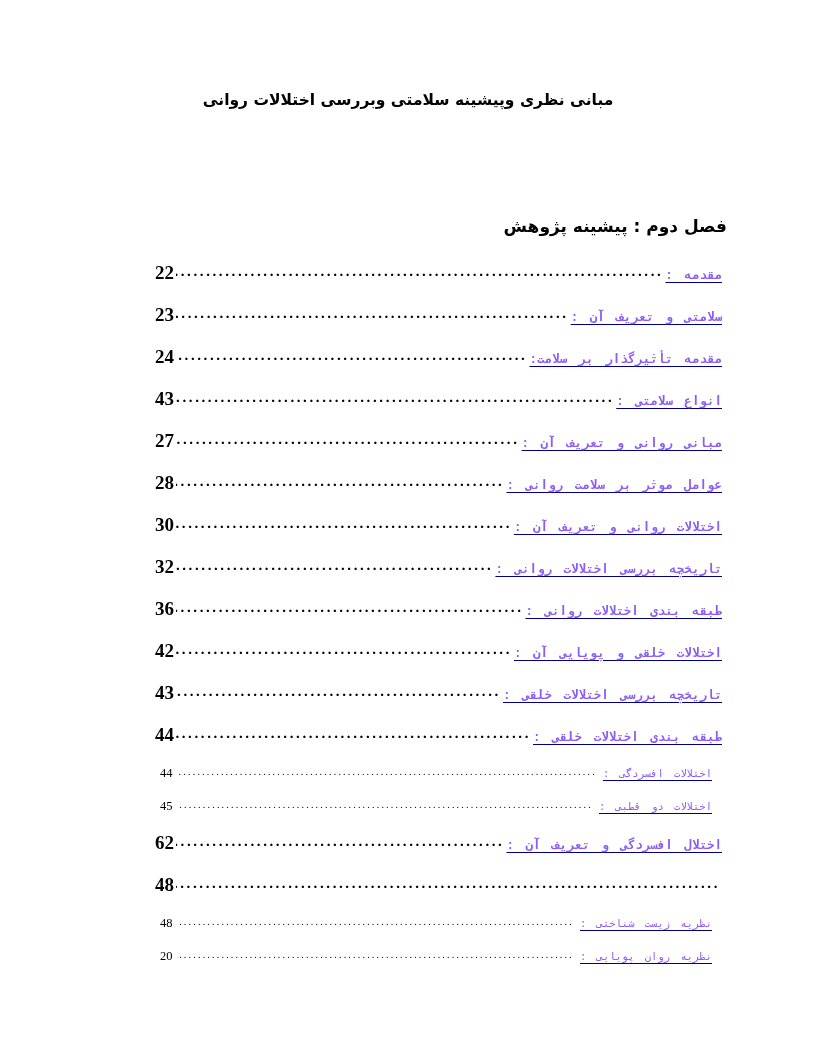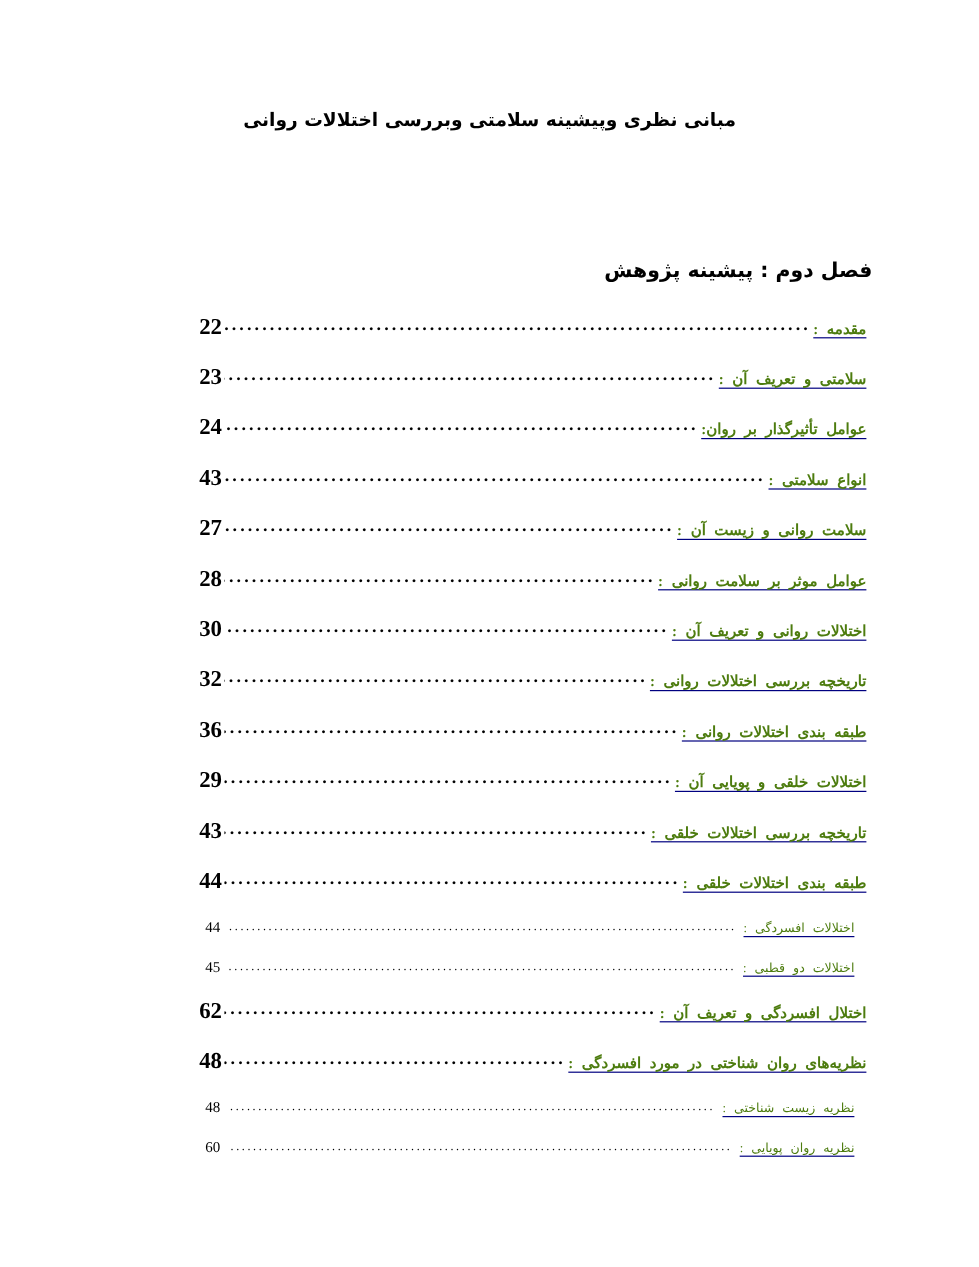--- a/index.html
+++ b/index.html
@@ -80,28 +80,28 @@
   }
   
   .toc-row.level2 {
     height: 33px;
     padding-right: 104px;
     padding-left: 160px;
   }
 
   .toc-label {
     flex: 0 0 auto;
-    color: #4d7c0f;
+    color: #8b5cf6;
     text-decoration: underline;
     text-decoration-color: #000080;
     text-underline-offset: 3px;
     direction: rtl;
     unicode-bidi: isolate;
     white-space: nowrap;
-    font-family: Liberation Serif, serif;
+    font-family: Liberation Mono, monospace;
   }
   .level1 .toc-label {
     font-size: 12.5px;
     font-weight: bold;
     letter-spacing: 1.6px;
     word-spacing: 4px;
   }
   .level2 .toc-label {
     font-size: 10.5px;
     font-weight: normal;
@@ -133,21 +133,20 @@
     top: -2px;
   }
 
   .toc-page {
     flex: 0 0 auto;
     color: #000000;
     font-family: "Liberation Serif", "DejaVu Serif", serif;
     direction: ltr;
     unicode-bidi: isolate;
     text-align: left;
-    margin-left: 11px;
   }
   .level1 .toc-page {
     font-size: 19px;
     font-weight: bold;
   }
   .level2 .toc-page {
     font-size: 12.5px;
     font-weight: normal;
   }
 </style>
@@ -165,31 +164,31 @@
         <span class="toc-label">مقدمه :</span>
         <span class="toc-leader">...................................................................................................................................................................................</span>
         <span class="toc-page">22</span>
       </div>
       <div class="toc-row level1">
         <span class="toc-label">سلامتی و تعریف آن :</span>
         <span class="toc-leader">...................................................................................................................................................................................</span>
         <span class="toc-page">23</span>
       </div>
       <div class="toc-row level1">
-        <span class="toc-label">عوامل تأثیرگذار بر روان:</span>
+        <span class="toc-label">مقدمه تأثیرگذار بر سلامت:</span>
         <span class="toc-leader">...................................................................................................................................................................................</span>
         <span class="toc-page">24</span>
       </div>
       <div class="toc-row level1">
         <span class="toc-label">انواع سلامتی :</span>
         <span class="toc-leader">...................................................................................................................................................................................</span>
         <span class="toc-page">43</span>
       </div>
       <div class="toc-row level1">
-        <span class="toc-label">سلامت روانی و زیست آن :</span>
+        <span class="toc-label">مبانی روانی و تعریف آن :</span>
         <span class="toc-leader">...................................................................................................................................................................................</span>
         <span class="toc-page">27</span>
       </div>
       <div class="toc-row level1">
         <span class="toc-label">عوامل موثر بر سلامت روانی :</span>
         <span class="toc-leader">...................................................................................................................................................................................</span>
         <span class="toc-page">28</span>
       </div>
       <div class="toc-row level1">
         <span class="toc-label">اختلالات روانی و تعریف آن :</span>
@@ -202,21 +201,21 @@
         <span class="toc-page">32</span>
       </div>
       <div class="toc-row level1">
         <span class="toc-label">طبقه بندی اختلالات روانی :</span>
         <span class="toc-leader">...................................................................................................................................................................................</span>
         <span class="toc-page">36</span>
       </div>
       <div class="toc-row level1">
         <span class="toc-label">اختلالات خلقی و پویایی آن :</span>
         <span class="toc-leader">...................................................................................................................................................................................</span>
-        <span class="toc-page">29</span>
+        <span class="toc-page">42</span>
       </div>
       <div class="toc-row level1">
         <span class="toc-label">تاریخچه بررسی اختلالات خلقی :</span>
         <span class="toc-leader">...................................................................................................................................................................................</span>
         <span class="toc-page">43</span>
       </div>
       <div class="toc-row level1">
         <span class="toc-label">طبقه بندی اختلالات خلقی :</span>
         <span class="toc-leader">...................................................................................................................................................................................</span>
         <span class="toc-page">44</span>
@@ -230,29 +229,28 @@
         <span class="toc-label">اختلالات دو قطبی :</span>
         <span class="toc-leader">...................................................................................................................................................................................</span>
         <span class="toc-page">45</span>
       </div>
       <div class="toc-row level1">
         <span class="toc-label">اختلال افسردگی و تعریف آن :</span>
         <span class="toc-leader">...................................................................................................................................................................................</span>
         <span class="toc-page">62</span>
       </div>
       <div class="toc-row level1">
-        <span class="toc-label">نظریه‌های روان شناختی در مورد افسردگی :</span>
         <span class="toc-leader">...................................................................................................................................................................................</span>
         <span class="toc-page">48</span>
       </div>
       <div class="toc-row level2">
         <span class="toc-label">نظریه زیست شناختی :</span>
         <span class="toc-leader">...................................................................................................................................................................................</span>
         <span class="toc-page">48</span>
       </div>
       <div class="toc-row level2">
         <span class="toc-label">نظریه روان پویایی :</span>
         <span class="toc-leader">...................................................................................................................................................................................</span>
-        <span class="toc-page">60</span>
+        <span class="toc-page">20</span>
       </div>
     </div>
 
 </div>
 
 </body></html>

